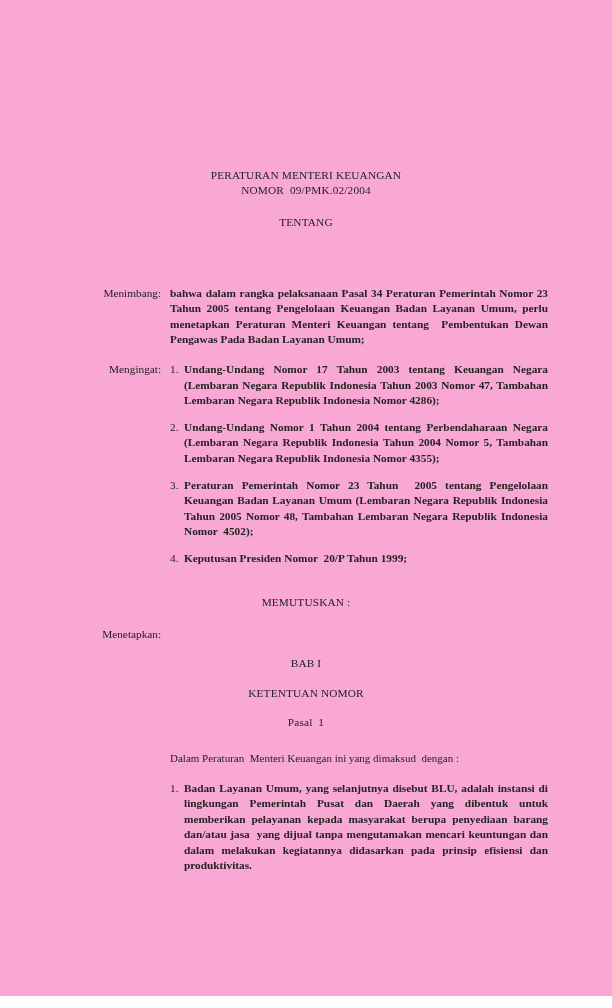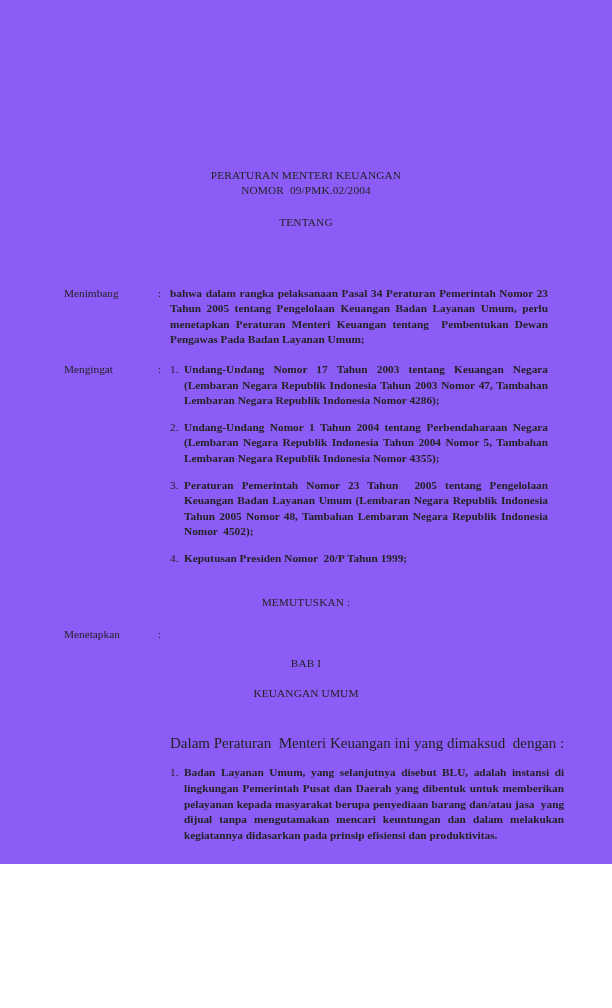--- a/index.html
+++ b/index.html
@@ -16,22 +16,22 @@
     font-family: "Liberation Serif", "DejaVu Serif", serif;
     color: #232323;
     -webkit-font-smoothing: antialiased;
   }
 
   .page {
     position: absolute;
     left: 0;
     top: 0;
     width: 612px;
-    height: 864px;
-    background: #8b5cf6;
+    height: 996px;
+    background: #f9a8d4;
   }
 
   
   .doc-body {
     position: absolute;
     left: 64px;
     top: 168px;
     width: 484px;
   }
 
@@ -53,20 +53,21 @@
   .row {
     display: flex;
     align-items: flex-start;
   }
   .row-label {
     width: 94px;
     flex: 0 0 94px;
     font-size: 11.3px;
     line-height: 15.6px;
     white-space: nowrap;
+    text-align: right;
   }
   .row-colon {
     width: 12px;
     flex: 0 0 12px;
     font-size: 11.3px;
     line-height: 15.6px;
   }
   .row-content {
     flex: 1 1 auto;
     font-size: 11.3px;
@@ -100,24 +101,23 @@
     position: absolute;
     left: 0;
     top: 0;
     width: 14px;
     text-align: left;
   }
 
   .numlist.tight > li { margin-bottom: 11px; }
 
   .plain-line {
-    font-size: 15px;
+    font-size: 11px;
     line-height: 15.6px;
     white-space: pre;
-    text-align: right;
   }
 </style>
 </head>
 <body>
 
 <div class="page">
   <div class="doc-body">
 
     <div class="title-block">
       <div class="center-line">PERATURAN MENTERI KEUANGAN</div>
@@ -171,22 +171,23 @@
 
     <div class="row">
       <div class="row-label">Menetapkan</div>
       <div class="row-colon">:</div>
     </div>
 
     <div class="gap-sm"></div>
 
     <div class="center-line">BAB I</div>
     <div class="gap-sm"></div>
-    <div class="center-line">KEUANGAN UMUM</div>
-    <div class="gap-sm"></div>
+    <div class="center-line">KETENTUAN NOMOR</div>
+    <div class="gap-sm"></div>
+    <div class="center-line">Pasal  1</div>
 
     <div class="gap-lg"></div>
 
     <div class="row">
       <div class="row-label"></div>
       <div class="row-colon"></div>
       <div class="row-content">
 
         <div class="plain-line">Dalam Peraturan  Menteri Keuangan ini yang dimaksud  dengan :</div>
 

